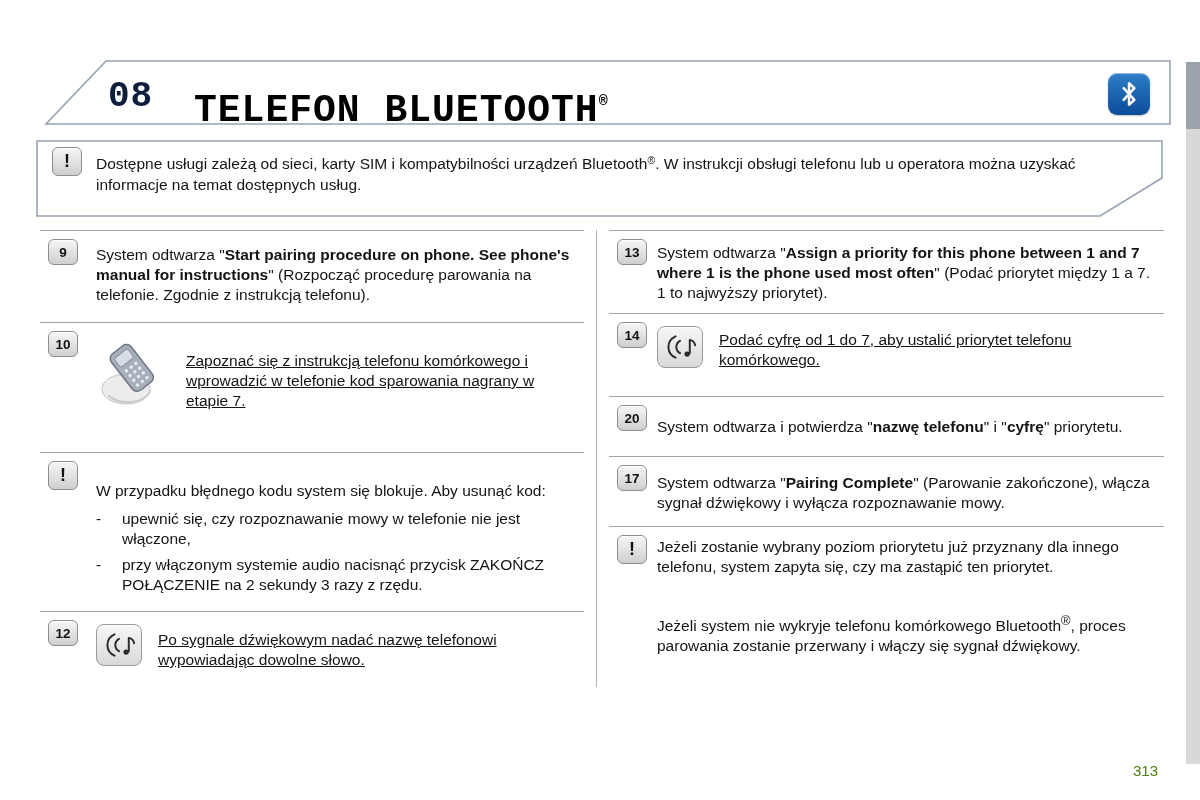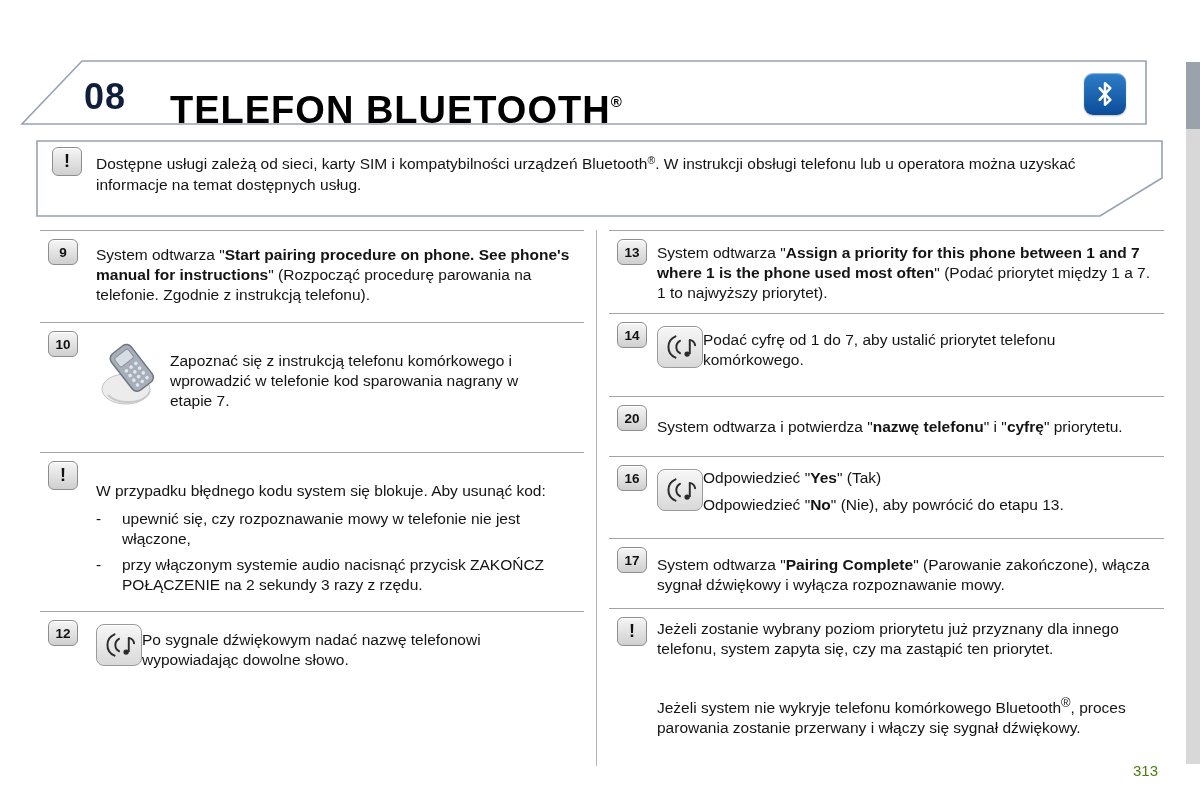--- a/index.html
+++ b/index.html
@@ -8,21 +8,21 @@
   .page {
     position:relative; width:1200px; height:800px; background:#ffffff;
     font-family:"Liberation Sans", sans-serif; color:#141414; overflow:hidden;
   }
 
   
   .edge-strip { position:absolute; right:0; top:62px; width:14px; height:702px; background:#d8d8d8; }
   .edge-tab   { position:absolute; right:0; top:62px; width:14px; height:67px;  background:#9aa2ab; }
 
   
-  .chapter-header { position:absolute; left:20px; top:60px; width:1128px; height:66px; }
+  .chapter-header { position:absolute; left:44px; top:60px; width:1128px; height:66px;font-family:Liberation Mono, monospace; }
   .outline { position:absolute; inset:0; width:100%; height:100%; }
   .chapter-num {
     position:absolute; left:64px; top:16px; font-size:36px; font-weight:bold;
     color:#0f1e3c; letter-spacing:1px;
   }
   .chapter-title {
     position:absolute; left:134px; top:13px; margin:16px; font-size:38px; font-weight:bold;
     color:#000; letter-spacing:1px; white-space:nowrap;
   }
   .chapter-title sup { font-size:15px; vertical-align:16px; letter-spacing:0; }
@@ -72,21 +72,21 @@
   .t9  { margin-top:4px;  max-width:500px; }
   .t10 { margin-top:18px; max-width:368px; }
   .t11 { margin-top:4px;  max-width:505px; }
   .t12 { margin-top:8px;  max-width:360px; }
   .t13 { margin-top:2px;  max-width:500px; }
   .t14 { margin-top:6px;  max-width:400px; }
   .t15 { margin-top:10px; max-width:520px; }
   .t16 { margin:1px 0 7px; max-width:400px; }
   .t17 { margin-top:6px;  max-width:505px; }
 
-  .row { display:flex; gap:0; align-items:flex-start; }
+  .row { display:flex; gap:16px; align-items:flex-start;text-decoration:underline; }
   .phone-svg { flex:0 0 auto; margin-top:6px; }
   .voice-box {
     flex:0 0 auto; width:46px; height:42px; border:1px solid #9a9a9a; border-radius:8px;
     background:linear-gradient(180deg,#f7f7f7 0%,#d9d9d9 100%);
     box-shadow: inset 0 1px 0 #ffffff;
     display:flex; align-items:center; justify-content:center; margin-top:2px;
   }
 
   .intro { margin:18px 0 8px; max-width:500px; }
   .bullet { display:flex; gap:16px; margin:3px 0 6px; }
@@ -220,38 +220,20 @@
           </div>
           <p class="step-text t14">Podać cyfrę od 1 do 7, aby ustalić priorytet telefonu komórkowego.</p>
         </div>
       </div>
 
       <div class="block h-step15">
         <div class="badge">20</div>
         <p class="step-text t15">System odtwarza i potwierdza "<b>nazwę telefonu</b>" i "<b>cyfrę</b>" priorytetu.</p>
       </div>
 
-      <div class="block h-step16">
-        <div class="badge">16</div>
-        <div class="row">
-          <div class="voice-box">
-            <svg viewBox="0 0 40 36" width="36" height="32">
-              <path d="M15 6 A13 13 0 0 0 15 30" fill="none" stroke="#2b2b2b" stroke-width="2.2" stroke-linecap="round"></path>
-              <path d="M20 11 A8 8 0 0 0 20 25" fill="none" stroke="#2b2b2b" stroke-width="2.2" stroke-linecap="round"></path>
-              <circle cx="28" cy="26" r="3" fill="#2b2b2b"></circle>
-              <line x1="31" y1="26" x2="31" y2="10" stroke="#2b2b2b" stroke-width="2.2"></line>
-              <path d="M31 10 Q36 11 37 16" fill="none" stroke="#2b2b2b" stroke-width="2.2" stroke-linecap="round"></path>
-            </svg>
-          </div>
-          <div>
-            <p class="step-text t16">Odpowiedzieć "<b>Yes</b>" (Tak)</p>
-            <p class="step-text t16">Odpowiedzieć "<b>No</b>" (Nie), aby powrócić do etapu 13.</p>
-          </div>
-        </div>
-      </div>
 
       <div class="block h-step17">
         <div class="badge">17</div>
         <p class="step-text t17">System odtwarza "<b>Pairing Complete</b>" (Parowanie zakończone), włącza sygnał dźwiękowy i wyłącza rozpoznawanie mowy.</p>
       </div>
 
       <div class="block h-warnR">
         <div class="badge warn">!</div>
         <p class="warn-para">Jeżeli zostanie wybrany poziom priorytetu już przyznany dla innego telefonu, system zapyta się, czy ma zastąpić ten priorytet.</p>
         <p class="warn-para first">Jeżeli system nie wykryje telefonu komórkowego Bluetooth<sup>®</sup>, proces parowania zostanie przerwany i włączy się sygnał dźwiękowy.</p>

